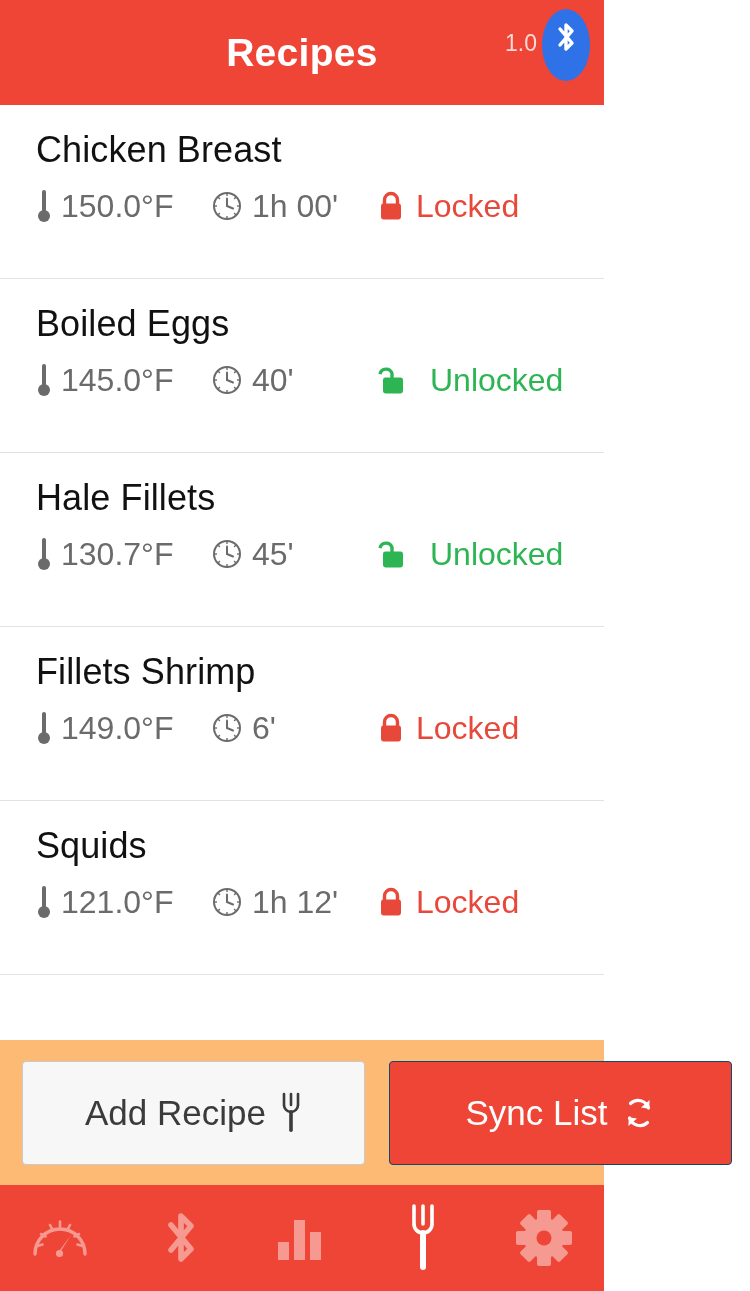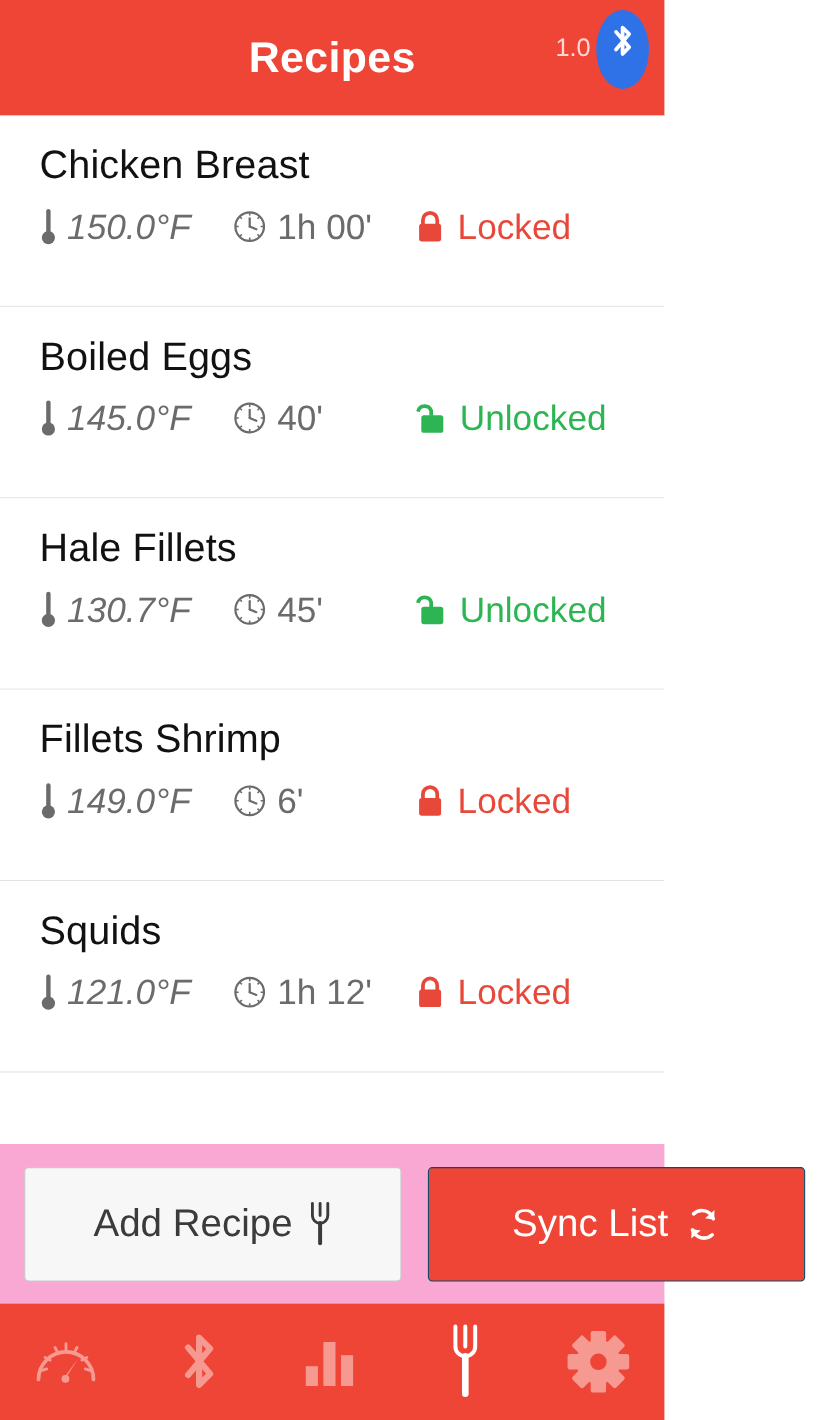--- a/index.html
+++ b/index.html
@@ -93,52 +93,52 @@
     margin-top: 12px;
     display: flex;
     align-items: center;
     height: 42px;
   }
   .meta-item {
     display: flex;
     align-items: center;
     height: 42px;
   }
-  .meta-temp { min-width: 175px; font-style: italic; }
+  .meta-temp { min-width: 175px; }
   .meta-time { min-width: 165px; }
   .meta-icon {
     display: inline-flex;
     align-items: center;
     justify-content: center;
     margin-right: 9px;
   }
   .meta-text {
     font-size: 32px;
     color: #6b6b6b;
     line-height: 42px;
     white-space: nowrap;
   }
   .status-text {
     font-size: 32px;
     line-height: 42px;
     white-space: nowrap;
   }
   .status-locked .status-text { color: #e8483a; }
-  .status-unlocked .status-text { color: #2eb553; }
+  .status-unlocked .status-text { color: #2eb553; margin-left: 12px; }
   .status-icon { margin-right: 10px; display: inline-flex; }
 
   
   .actions {
     flex: 0 0 auto;
     height: 145px;
     display: flex;
     align-items: center;
     padding: 0 22px;
     gap: 24px;
-    background: #f9a8d4;
+    background: #fdba74;
     box-sizing: border-box;
   }
   .btn {
     height: 104px;
     border-radius: 4px;
     display: flex;
     align-items: center;
     justify-content: center;
     gap: 14px;
     font-size: 35px;

